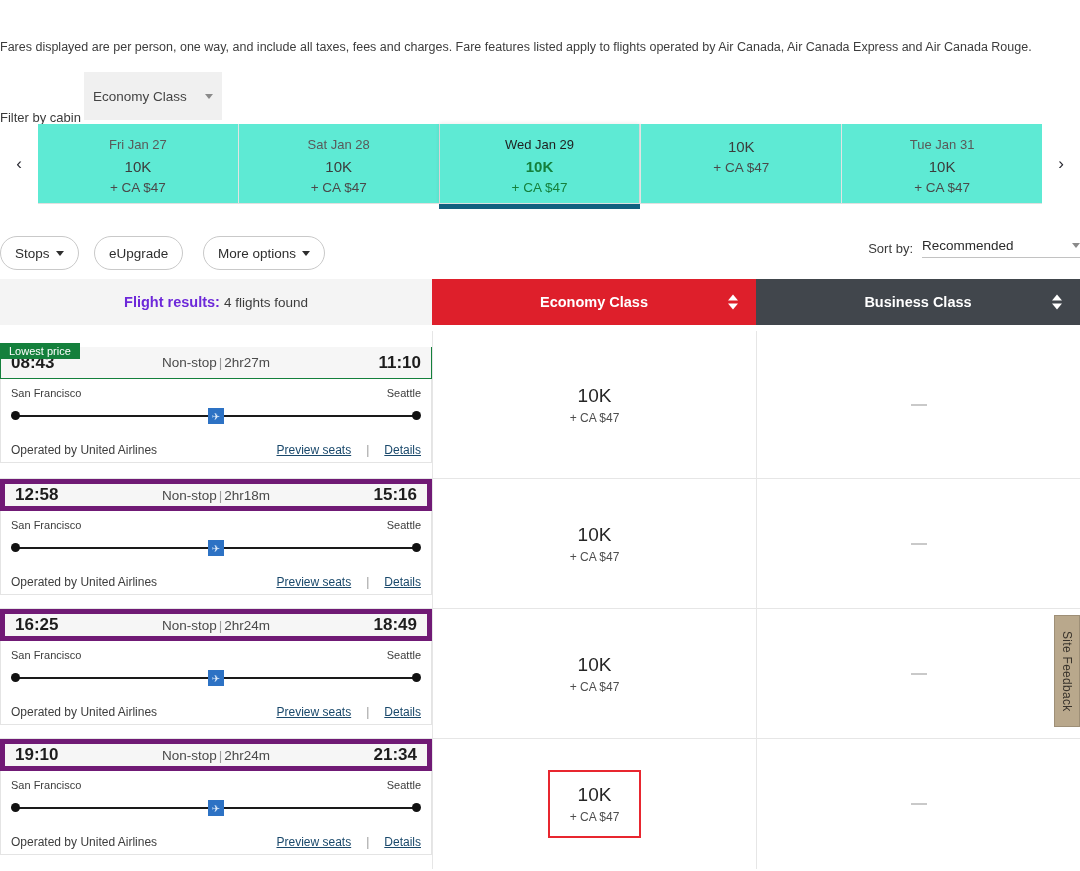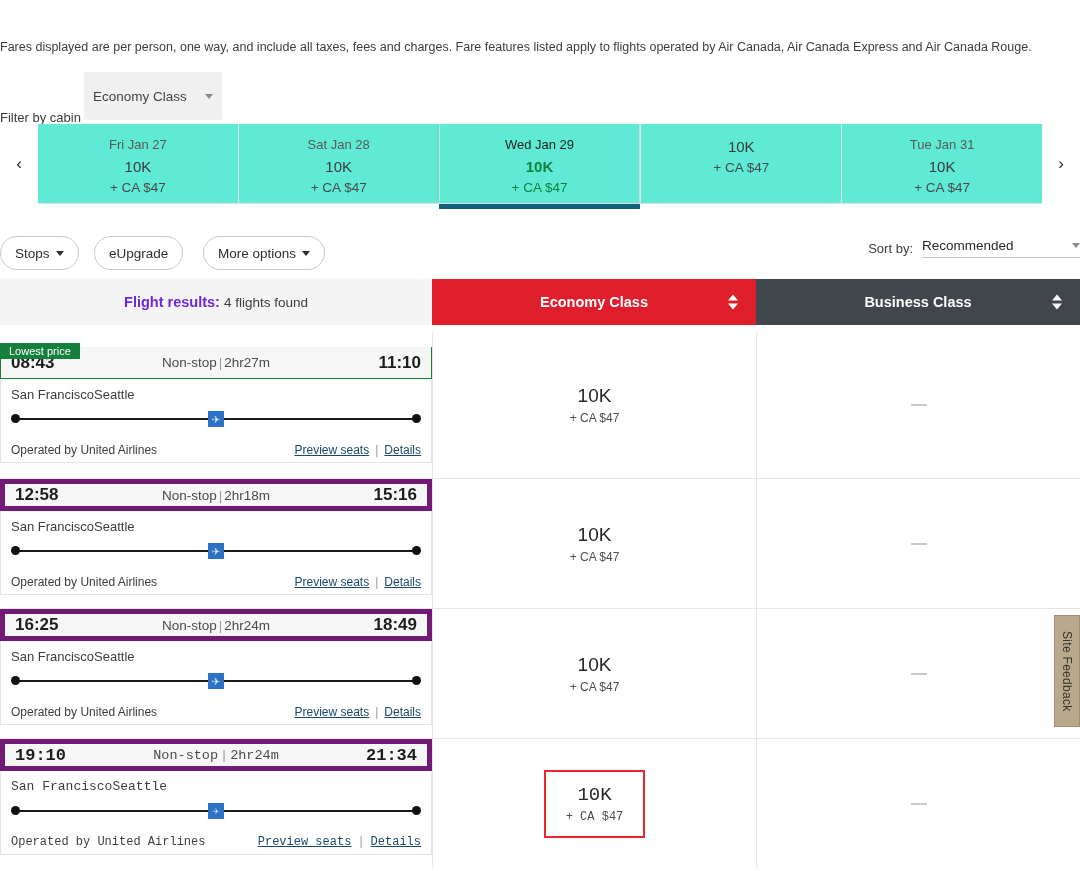--- a/index.html
+++ b/index.html
@@ -156,22 +156,22 @@
   }
   .time-bar .dep, .time-bar .arr {
     font-size: 17px; font-weight: bold; color: #1d1d1d; width: 80px;
   }
   .time-bar .arr { text-align: right; }
   .time-bar .mid { flex: 1; text-align: center; font-size: 13.5px; color: #4a4a4a; }
   .time-bar .mid .bar { color: #9a9a9a; padding: 0 2px; }
 
   .route-zone { position: relative; height: 58px; padding: 0 10px; border-left: 1px solid #e4e4e4; border-right: 1px solid #e4e4e4; }
   .route-cities {
-    display: flex; 
-    font-size: 13px; color: #3c3c3c; padding-top: 8px;
+    display: flex; justify-content: space-between;
+    font-size: 11px; color: #3c3c3c; padding-top: 8px;
   }
   .route-line { position: relative; margin-top: 10px; height: 14px; }
   .route-line .line {
     position: absolute; left: 2px; right: 2px; top: 6px; height: 2px; background: #1a1a1a;
   }
   .route-line .dot {
     position: absolute; top: 2px; width: 9px; height: 9px;
     border-radius: 50%; background: #111;
   }
   .route-line .dot.l { left: 0; }
@@ -183,21 +183,21 @@
     font-size: 10px; color: #dbe9f8;
   }
 
   .op-zone {
     display: flex; align-items: center; justify-content: space-between;
     font-size: 12px; padding: 0 10px 0 10px; height: 26px;
     border-left: 1px solid #e4e4e4; border-right: 1px solid #e4e4e4;
     border-bottom: 1px solid #e4e4e4;
   }
   .op-zone .operator { color: #3d3d3d; }
-  .op-links { display: flex; align-items: center; gap: 6px; }
+  .op-links { display: flex; align-items: center; gap: 15px; }
   .op-links a { color: #19486b; text-decoration: underline; cursor: pointer; font-size: 12px; }
   .op-links .pipe { color: #9b9b9b; }
 
   .fare-cell {
     width: 324px; border-left: 1px solid #e6e6e6;
     display: flex; flex-direction: column;
     align-items: center; justify-content: center;
   }
   .fare-cell .pts { font-size: 19px; color: #262626; line-height: 26px; }
   .fare-cell .cash { font-size: 12px; color: #4e4e4e; line-height: 18px; }
@@ -429,21 +429,21 @@
       </div>
       <div class="fare-cell">
         <span class="pts">10K</span>
         <span class="cash">+ CA $47</span>
       </div>
       <div class="fare-cell">
         <span class="empty-dash"></span>
       </div>
     </div>
 
-    <div class="flight-row" style="height:131px;font-family:Liberation Mono, monospace;">
+    <div class="flight-row" style="height:131px;">
       <div class="fr-left">
         <div class="time-bar">
           <span class="dep">19:10</span>
           <span class="mid">
             <span>Non-stop</span><span class="bar">|</span><span>2hr24m</span>
           </span>
           <span class="arr">21:34</span>
         </div>
         <div class="route-zone">
           <div class="route-cities">

